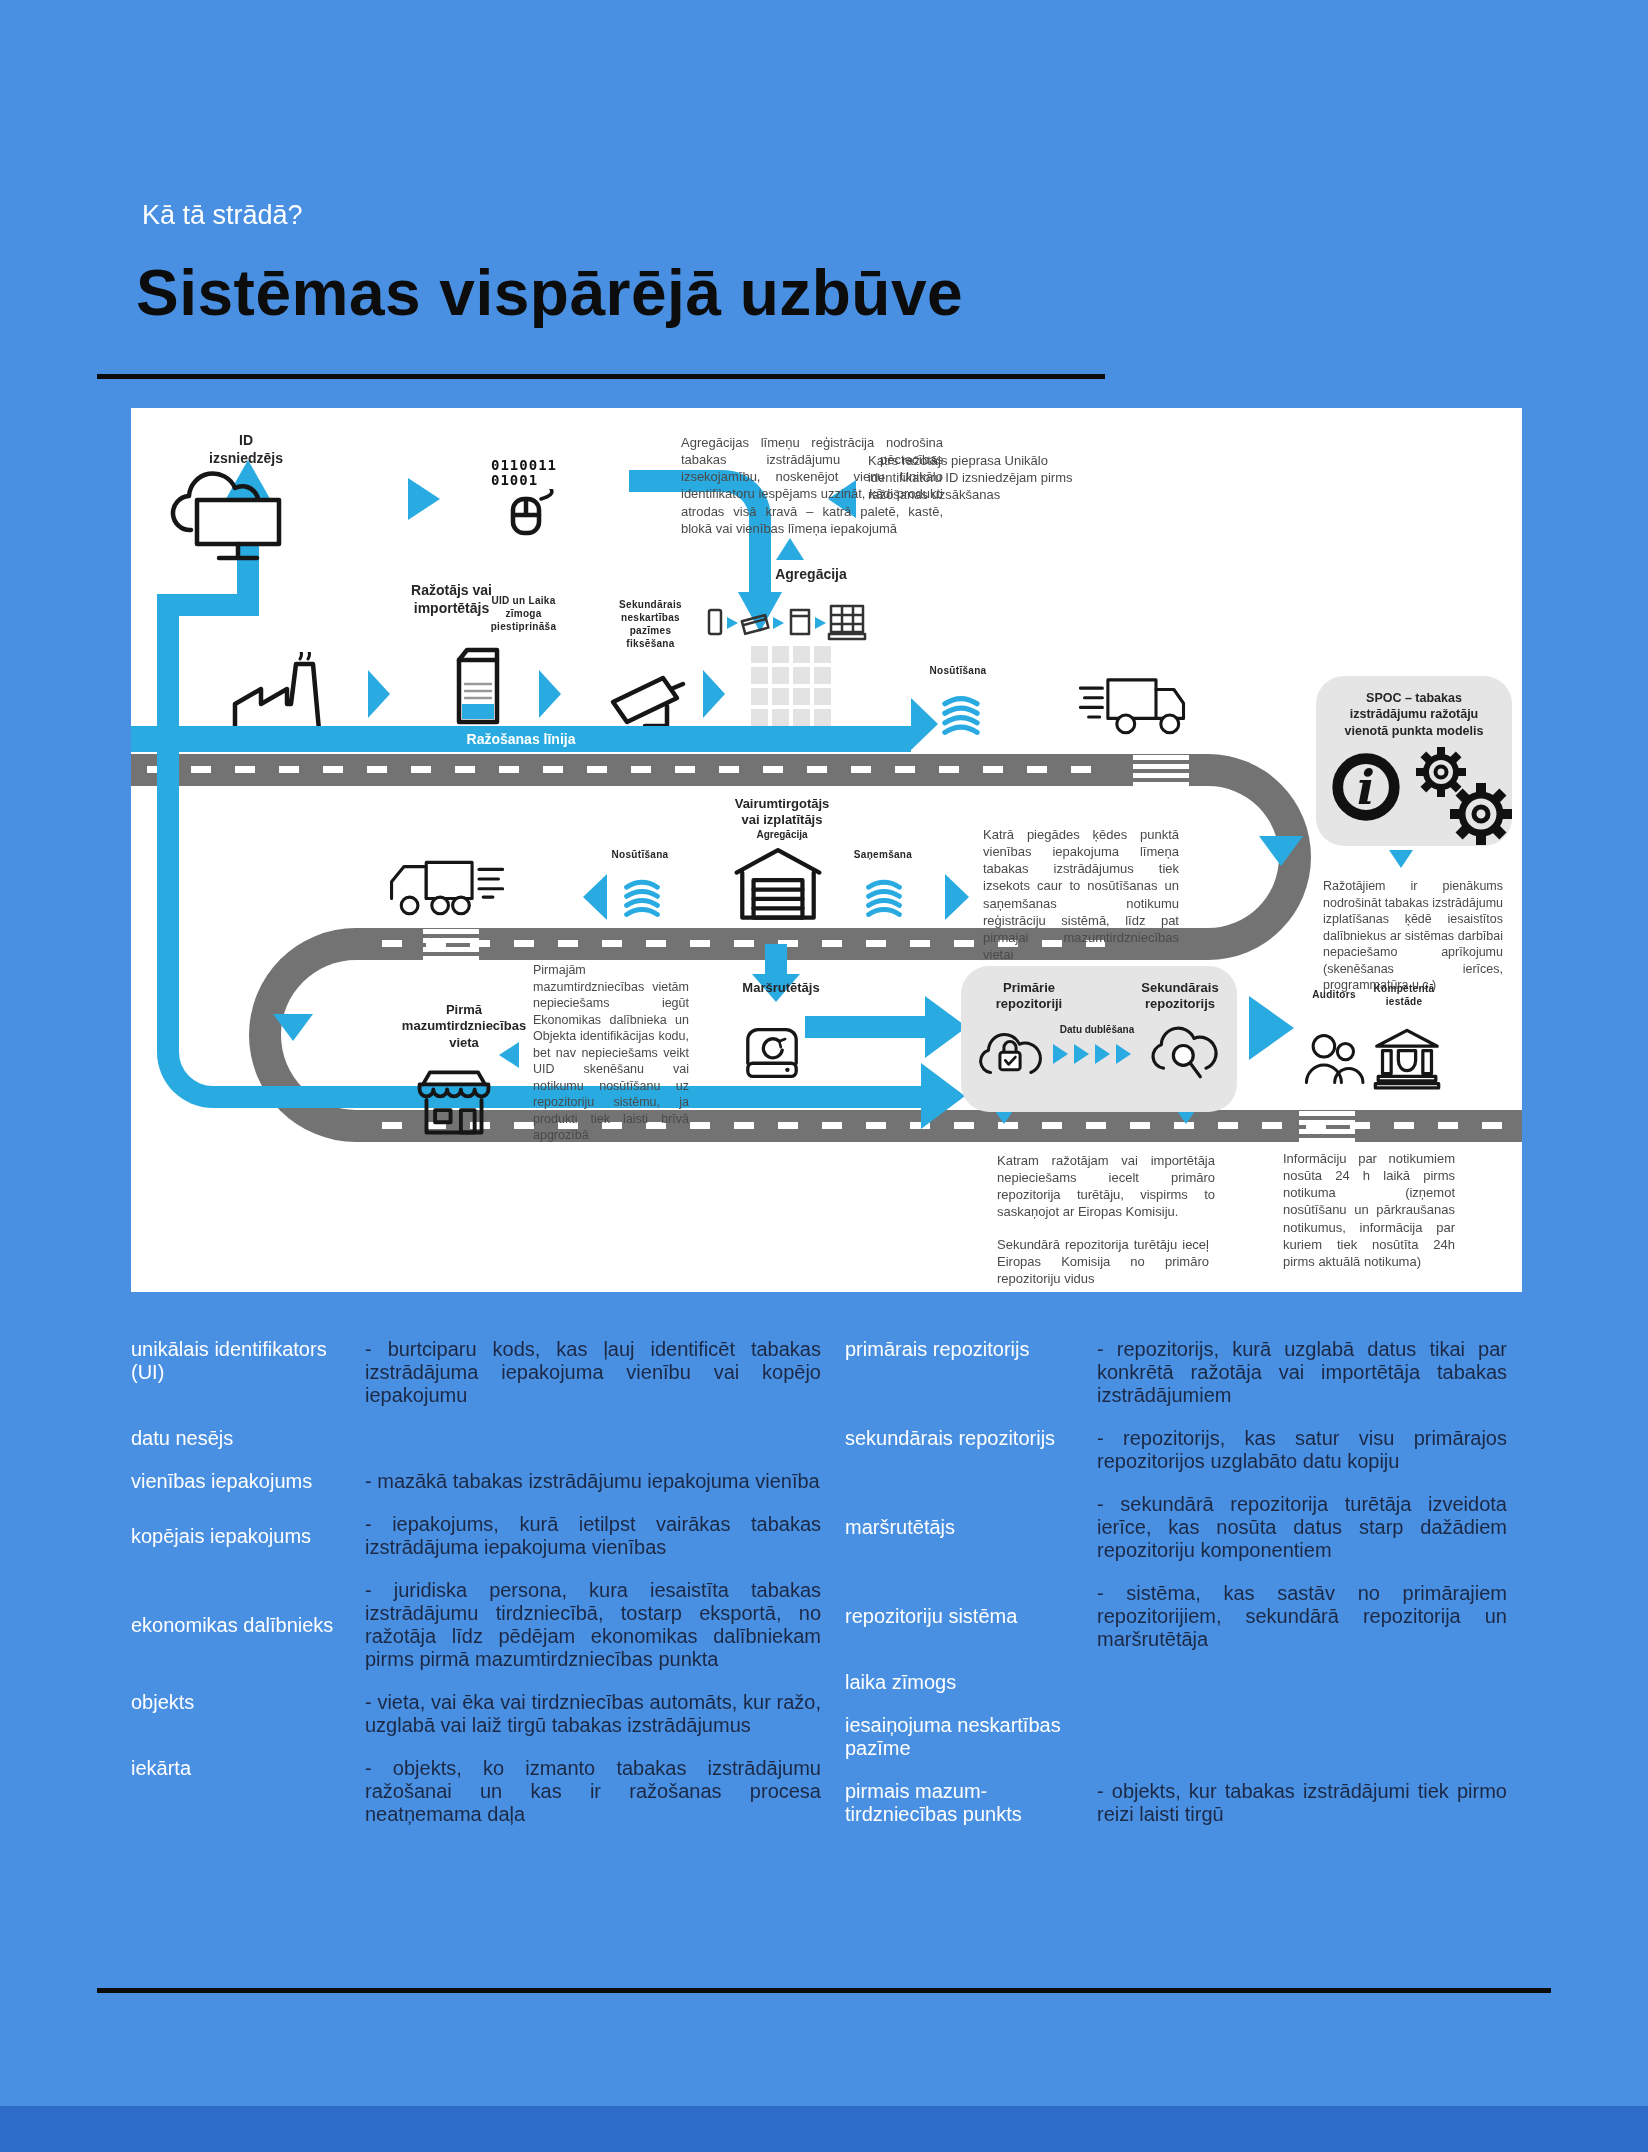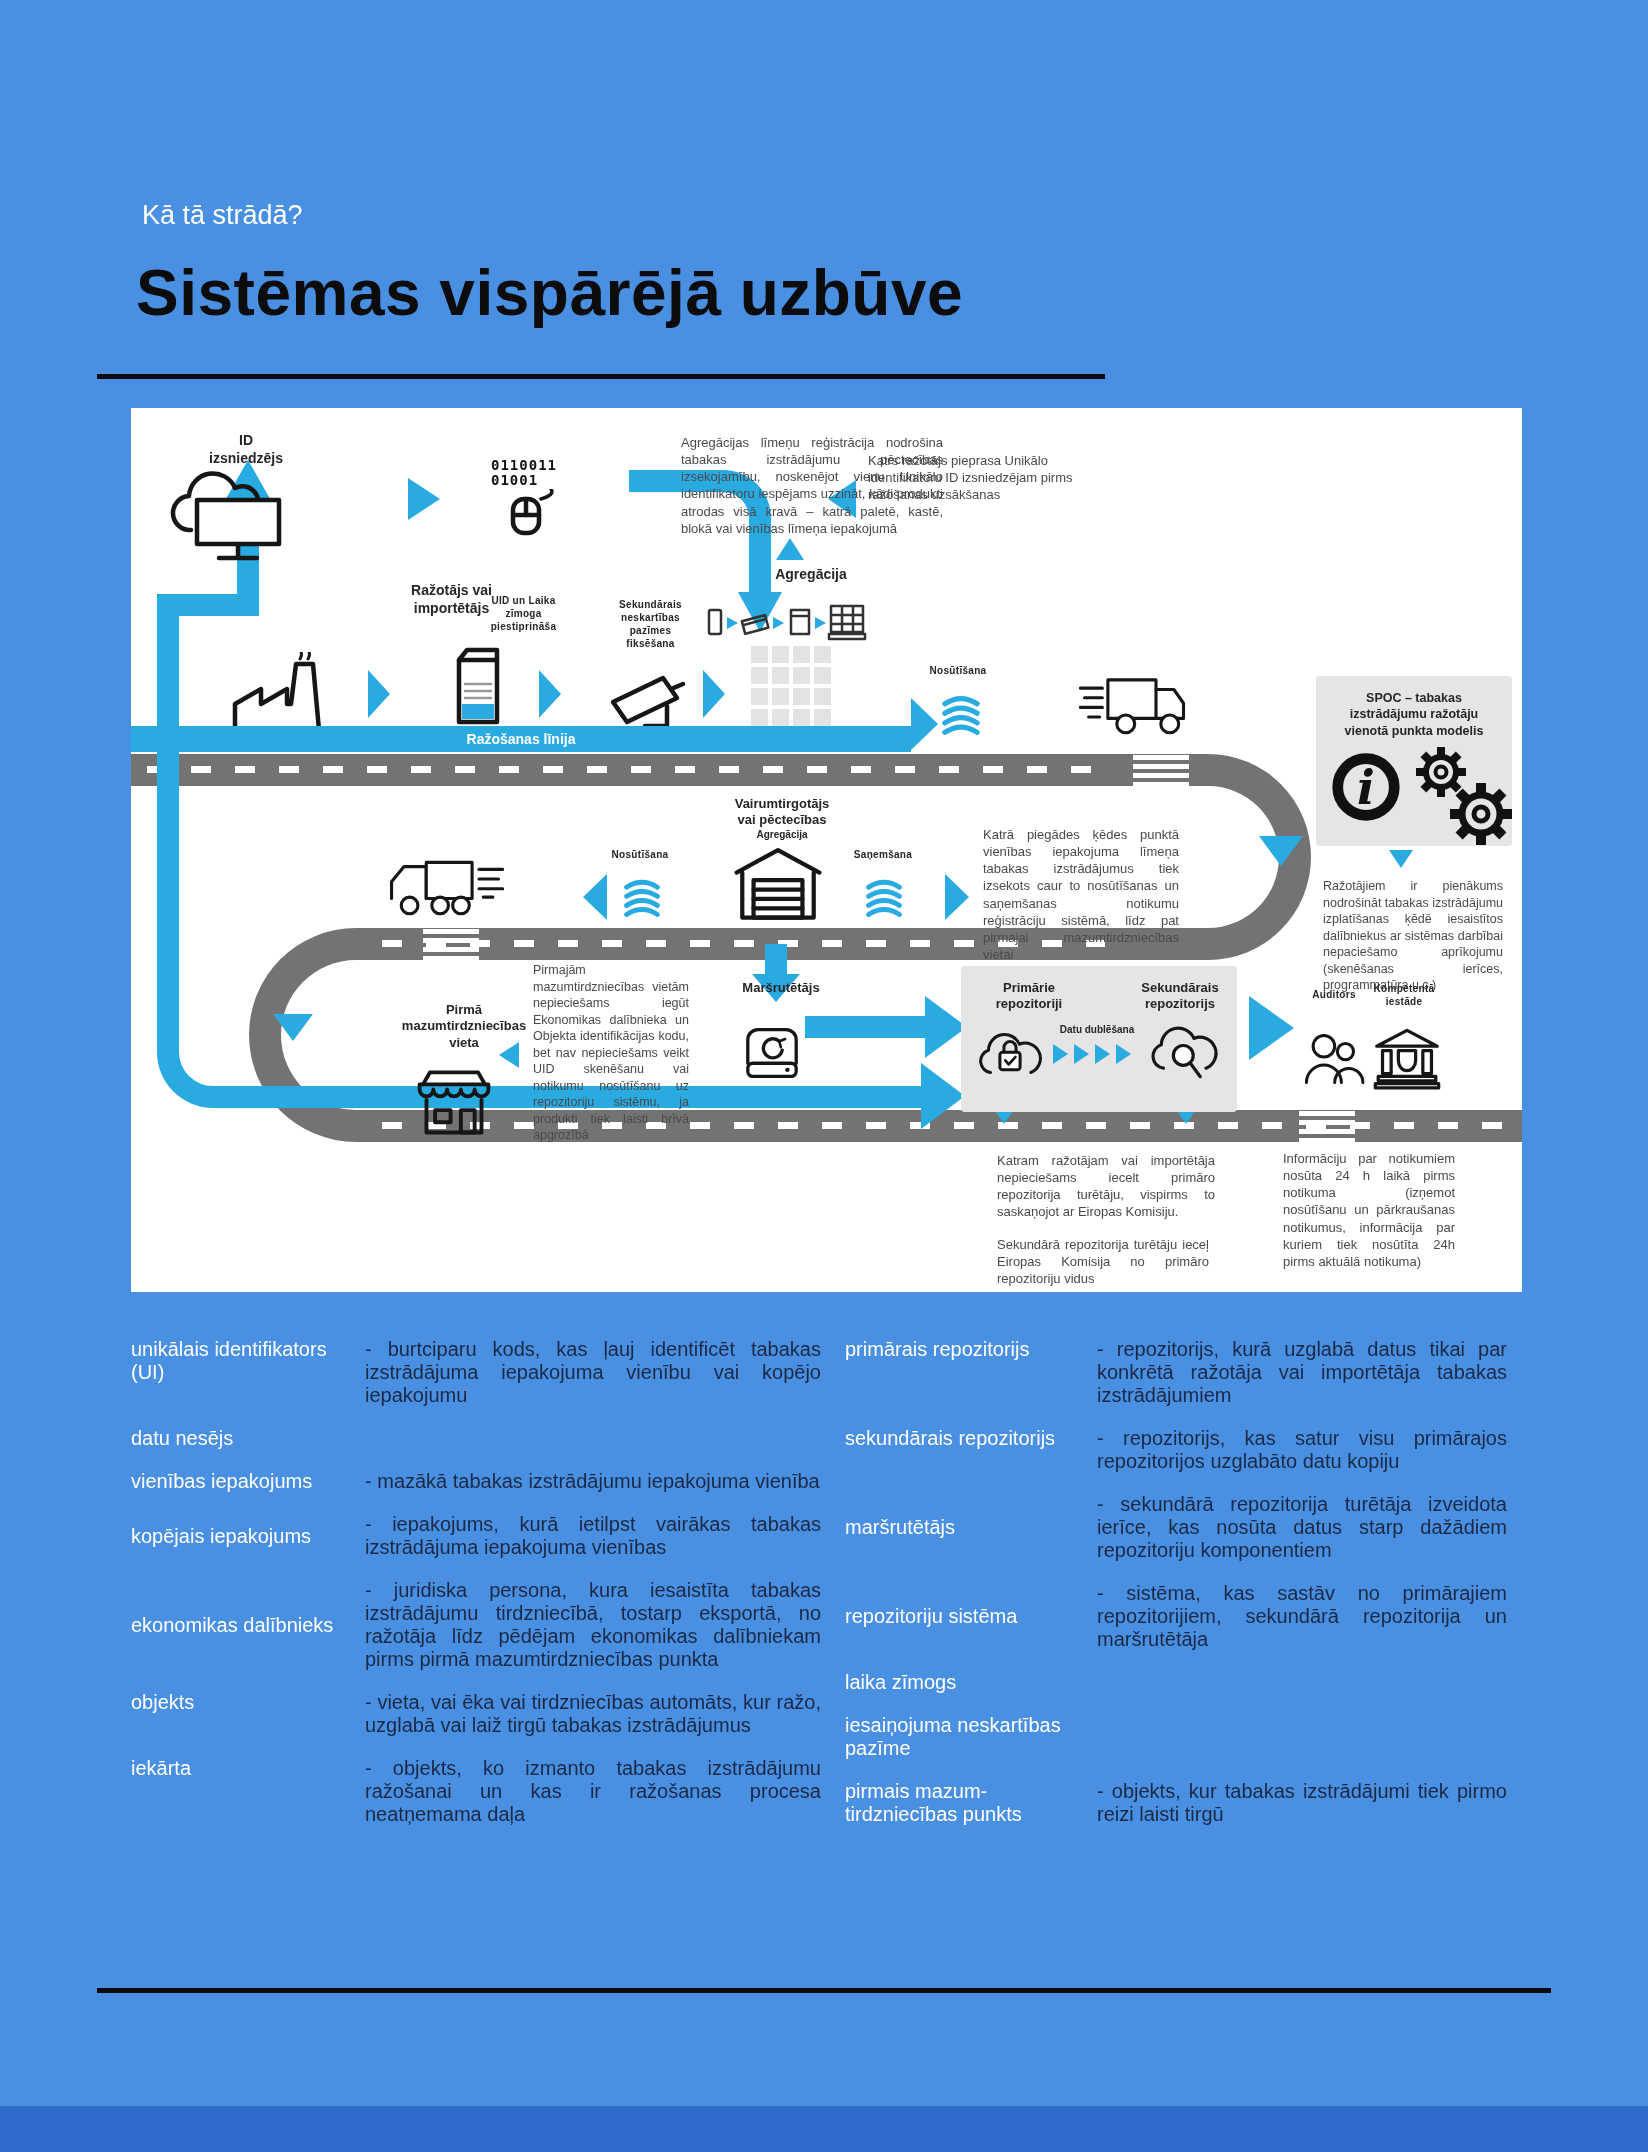--- a/index.html
+++ b/index.html
@@ -27,21 +27,21 @@
   .road{background:var(--road);height:32px}
   .dash::before{content:"";position:absolute;left:16px;right:16px;top:12px;height:7px;
     background:repeating-linear-gradient(90deg,#fff 0 20px,transparent 20px 44px)}
   .ring{border:32px solid var(--road)}
   .xw{width:56px;display:flex;flex-direction:column;gap:4px}
   .xw i{height:5px;background:#fff;display:block}
   .tri{width:0;height:0}
   .pipe{background:var(--accent)}
   .gridbox{display:grid;grid-template-columns:repeat(4,17px);grid-auto-rows:17px;gap:4px}
   .gridbox i{background:#e3e3e3;display:block}
-  .graybox{background:#e5e5e5;border-radius:4px}
+  .graybox{background:#e5e5e5;border-radius:28px}
   .sig path{stroke:var(--accent);stroke-width:7;fill:none;stroke-linecap:round}
   svg.ic{stroke:#161616;fill:none;stroke-width:4.5;stroke-linejoin:round;stroke-linecap:round}
   .binary{font-family:"DejaVu Sans Mono",monospace;font-weight:bold;font-size:14px;letter-spacing:1px;color:#111;white-space:pre-line;line-height:1.1}
   
   .gloss{width:690px}
   .g-row{display:flex;align-items:flex-start;margin-bottom:20px}
   .g-row.vc{align-items:center}
   .g-term{width:234px;min-width:234px;color:#fff;font-size:20px;line-height:23px}
   .g-def{flex:1;color:var(--def);font-size:20px;line-height:23px;text-align:justify}
   #gloss-right .g-term{width:252px;min-width:252px}
@@ -248,21 +248,21 @@
           <rect x="-5" y="-31" width="10" height="11" transform="rotate(-45)"></rect>
       <rect x="-5" y="20" width="10" height="11" transform="rotate(45)"></rect>
           <rect x="-5" y="20" width="10" height="11" transform="rotate(-45)"></rect>
         </g>
     </g>
   </svg>
   <div class="abs tri" style="left:1258px;top:442px;border-left:12px solid transparent;border-right:12px solid transparent;border-top:18px solid var(--accent)"></div>
   <div class="abs para" style="left:1192px;top:470px;width:180px;font-size:12.5px">Ražotājiem ir pienākums nodrošināt tabakas izstrādājumu izplatīšanas ķēdē iesaistītos dalībniekus ar sistēmas darbībai nepaciešamo aprīkojumu (skenēšanas ierīces, programmatūra u.c.)</div>
 
   <div class="abs blbl s13" style="left:595px;top:388px;width:112px">Vairumtirgotājs
-vai pēctecības</div>
+vai izplatītājs</div>
   <div class="abs blbl" style="left:595px;top:421px;width:112px;font-size:10px">Agregācija</div>
   <svg class="abs ic" style="left:600px;top:434px" width="94" height="80" viewBox="0 0 100 84">
     <path d="M6 32 L50 8 L94 32"></path>
       <path d="M12 32 V80 H88 V32"></path>
     <rect x="24" y="40" width="52" height="40"></rect>
     <line x1="24" y1="50" x2="76" y2="50"></line>
       <line x1="24" y1="60" x2="76" y2="60"></line>
       <line x1="24" y1="70" x2="76" y2="70"></line>
   </svg>
   <svg class="abs ic" style="left:255px;top:438px" width="118" height="80" viewBox="0 0 170 96">

